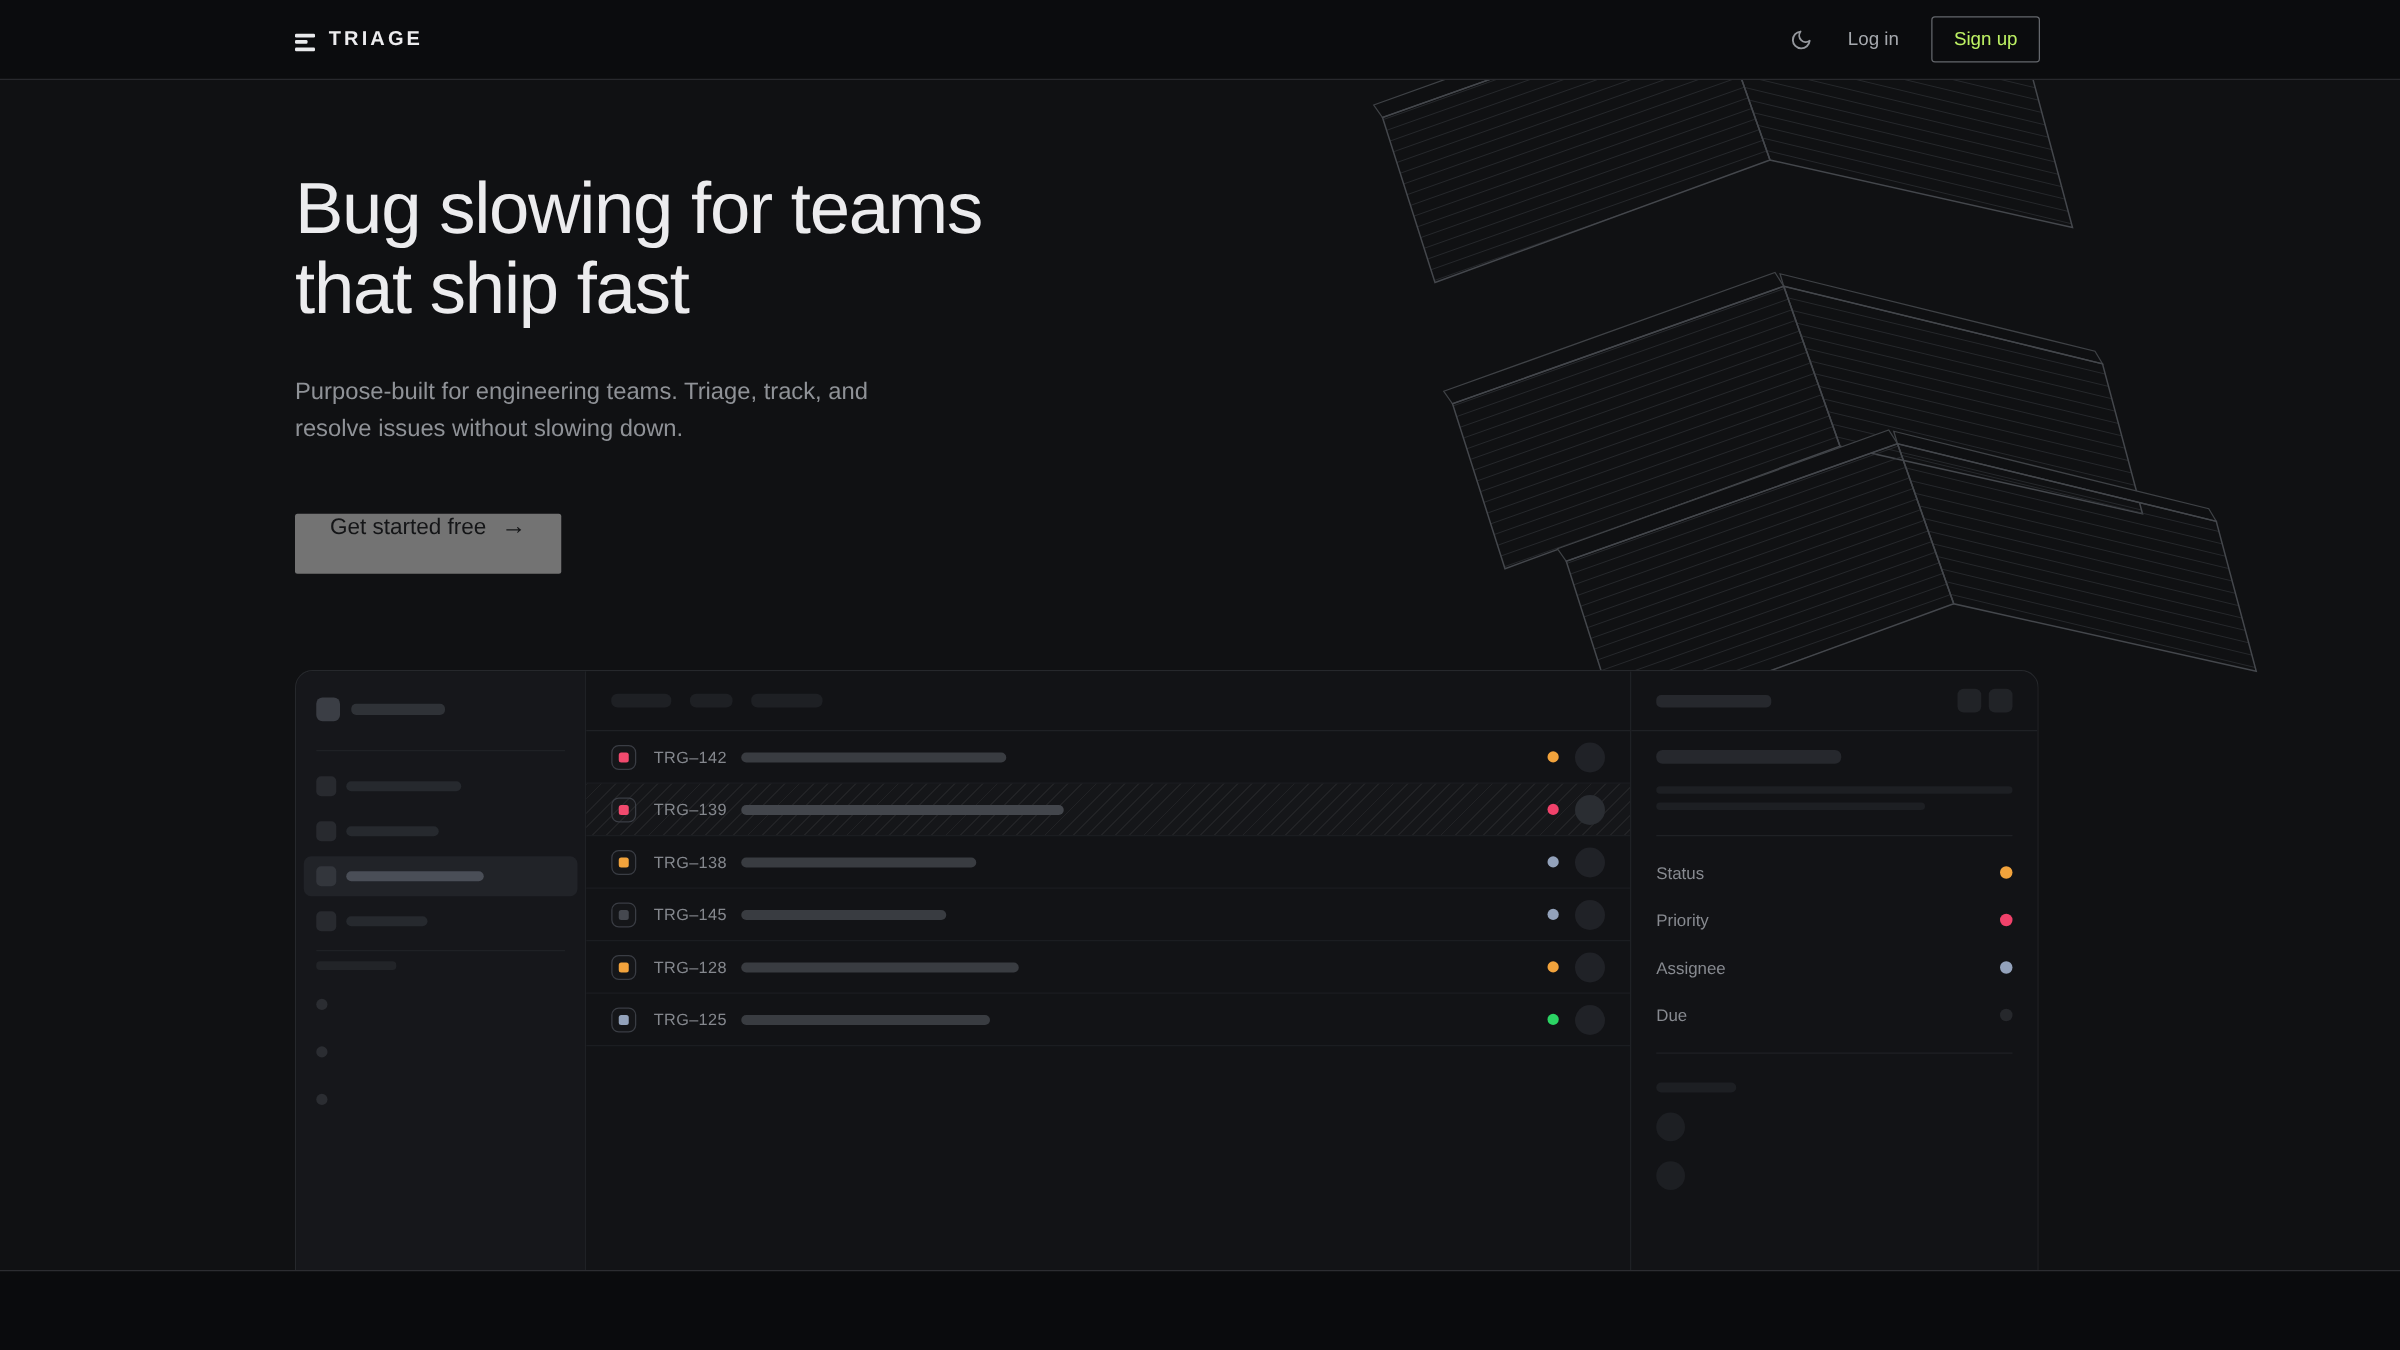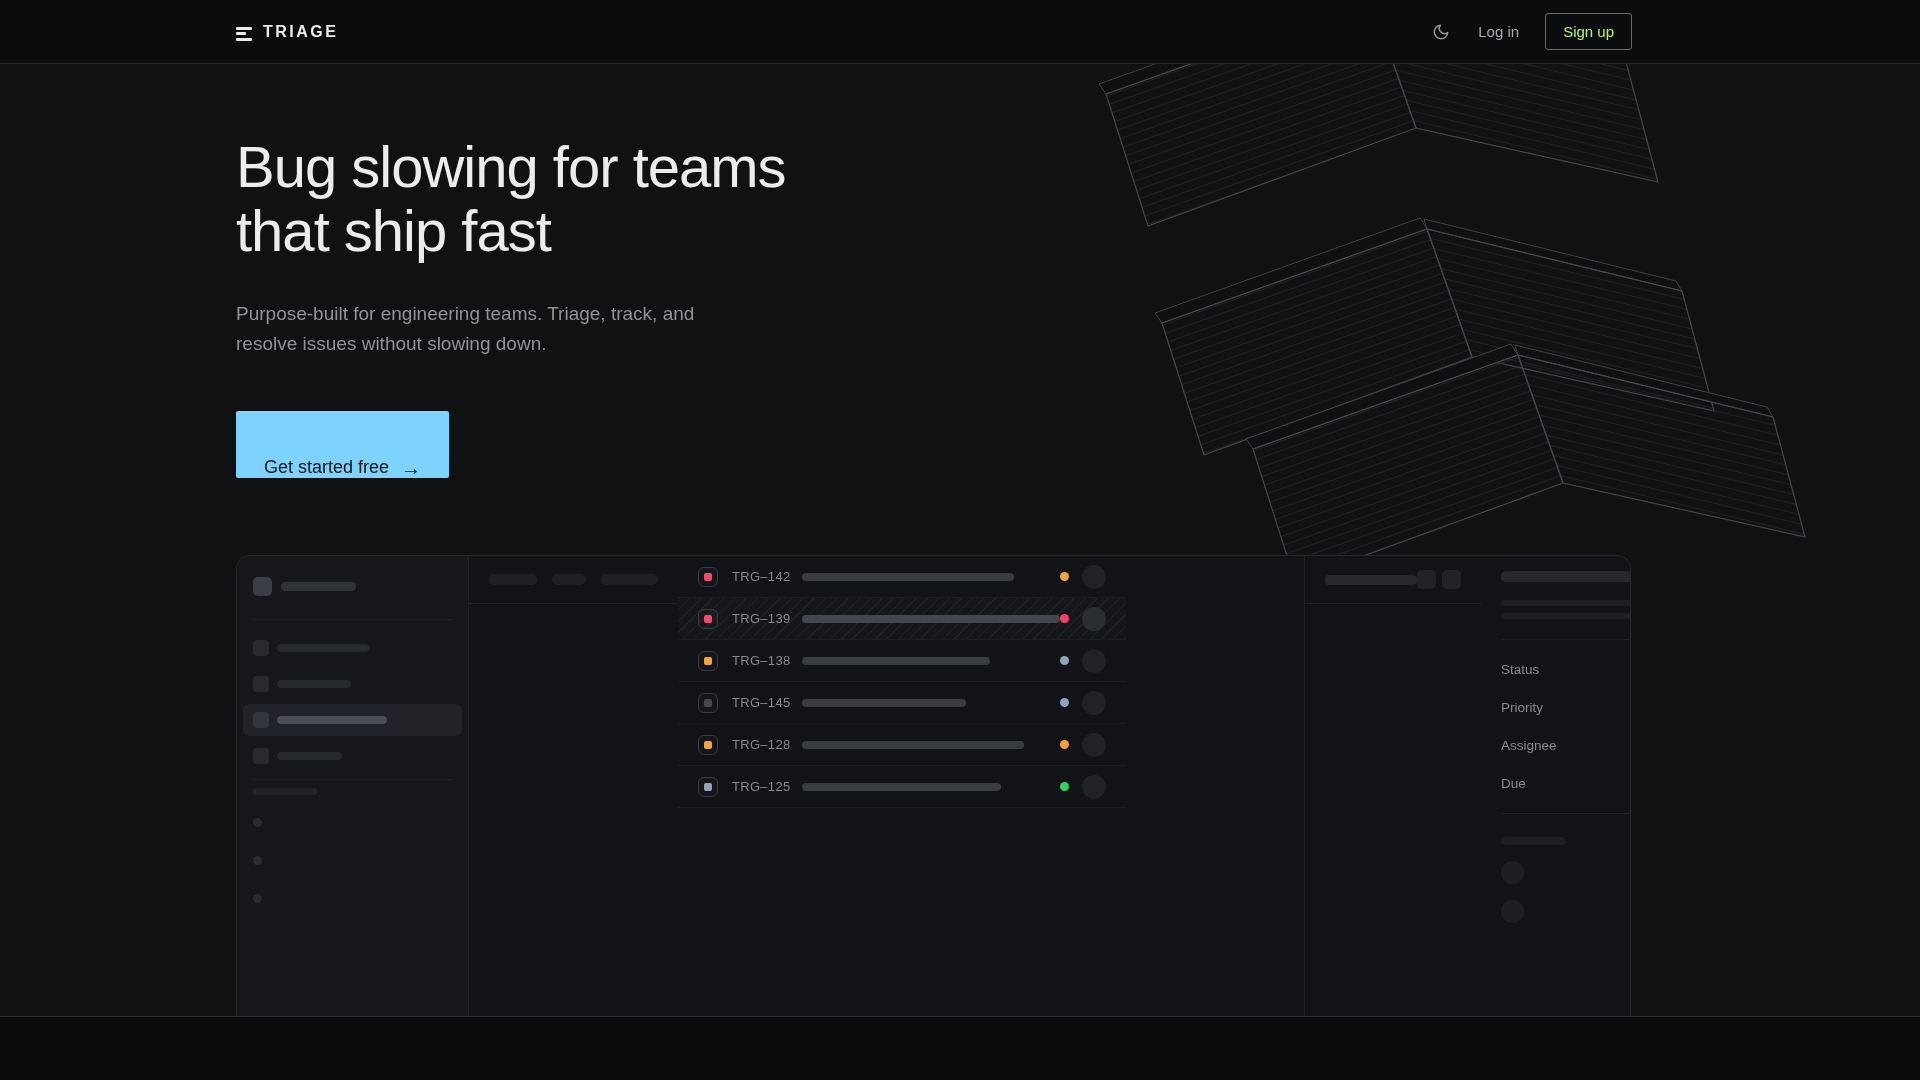--- a/index.html
+++ b/index.html
@@ -37,22 +37,22 @@
 
   
   .hero { position:relative; flex:0 0 952px; height:952px; background:#101113; overflow:hidden; }
   .wireframes { position:absolute; top:0; right:0; width:960px; height:600px; z-index:0; pointer-events:none; }
   .hero-inner { position:relative; z-index:1; margin-left:236px; width:1395px; padding-top:71px; }
   .headline {
     font-size:58px; line-height:64px; font-weight:500; letter-spacing:-1px; color:#ececee;
   }
   .subtext { margin-top:36px; font-size:19px; line-height:30px; color:#8f9297; }
   .cta-btn {
-    margin-top:52px; height:67px; padding:0 28px; display:inline-flex; align-items:flex-end; gap:12px;
-    background:#7dd3fc; color:#141517; border:none; border-radius:2px;
+    margin-top:52px; height:48px; padding:0 28px; display:inline-flex; align-items:flex-start; gap:12px;
+    background:#737373; color:#141517; border:none; border-radius:2px;
     font-size:18px; font-weight:500; font-family:inherit; cursor:pointer;
   }
   .cta-arrow { font-size:20px; line-height:1; }
 
   
   .mockup {
     position:relative; z-index:2; margin-top:77px; width:1395px; height:490px;
     background:#121316; border:1px solid #26282c; border-bottom:none;
     border-radius:14px 14px 0 0; overflow:hidden;
     display:grid; grid-template-columns:232px 1fr 326px;
@@ -71,40 +71,40 @@
   .sb-item .sb-bar { height:8px; border-radius:4px; background:#26292e; }
   .sb-item.active { background:#212328; }
   .sb-item.active .sb-ic { background:#33363c; }
   .sb-item.active .sb-bar { background:#4a4e57; }
   .sb-div2 { margin-top:7px; }
   .sb-label { margin-top:8px; width:64px; height:7px; background:#222428; border-radius:3px; }
   .sb-dot { width:9px; height:9px; border-radius:50%; background:#2b2d32; margin-top:29px; }
   .sb-dot.first { margin-top:23px; }
 
   
-  .mk-list { background:#121316; display:flex; flex-direction:row; }
+  .mk-list { background:#121316; display:flex; flex-direction:column; }
   .list-header { height:48px; flex:0 0 48px; border-bottom:1px solid #1f2125; display:flex; align-items:center; gap:15px; padding:0 20px; }
   .tab-skel { height:11px; border-radius:5px; background:#1e2024; }
   .issue-row { height:42px; flex:0 0 42px; border-bottom:1px solid #1b1d21; display:flex; align-items:center; padding:0 20px; }
   .issue-row.highlighted {
     background-color:rgba(255,255,255,0.015);
     background-image:repeating-linear-gradient(135deg, rgba(255,255,255,0.05) 0 1px, transparent 1px 8px);
   }
   .type-icon { width:20px; height:20px; flex:0 0 20px; border:1.5px solid #3a3d44; border-radius:6px; display:flex; align-items:center; justify-content:center; background:rgba(255,255,255,0.015); }
   .type-icon i { display:block; width:8px; height:8px; border-radius:2px; }
   .issue-id { margin-left:14px; width:58px; font-size:13px; letter-spacing:0.3px; color:#85888e; white-space:nowrap; }
   .title-skel { margin-left:12px; height:8px; border-radius:4px; background:#393c41; }
   .issue-row.highlighted .title-skel { background:#43464c; }
   .row-spacer { flex:1; }
   .status-dot { width:9px; height:9px; border-radius:50%; flex:0 0 9px; }
   .row-avatar { width:24px; height:24px; border-radius:50%; background:#202227; margin-left:13px; flex:0 0 24px; }
   .issue-row.highlighted .row-avatar { background:#2a2d32; }
 
   
-  .mk-detail { background:#121316; border-left:1px solid #1f2125; display:flex; flex-direction:row; }
+  .mk-detail { background:#121316; border-left:1px solid #1f2125; display:flex; flex-direction:column; }
   .detail-header { height:48px; flex:0 0 48px; border-bottom:1px solid #1f2125; display:flex; align-items:center; justify-content:space-between; padding:0 20px; }
   .dh-bar { width:92px; height:10px; background:#26282d; border-radius:4px; }
   .dh-actions { display:flex; gap:6px; }
   .dh-sq { width:19px; height:19px; border-radius:5px; background:#212327; }
   .detail-body { padding:15px 20px 0 20px; }
   .dt-title { width:148px; height:11px; background:#26282d; border-radius:5px; }
   .dt-line1 { margin-top:18px; width:100%; height:6px; background:#1d1f23; border-radius:3px; }
   .dt-line2 { margin-top:7px; width:215px; height:6px; background:#1d1f23; border-radius:3px; }
   .dt-div { margin-top:20px; }
   .fields { margin-top:10px; }

